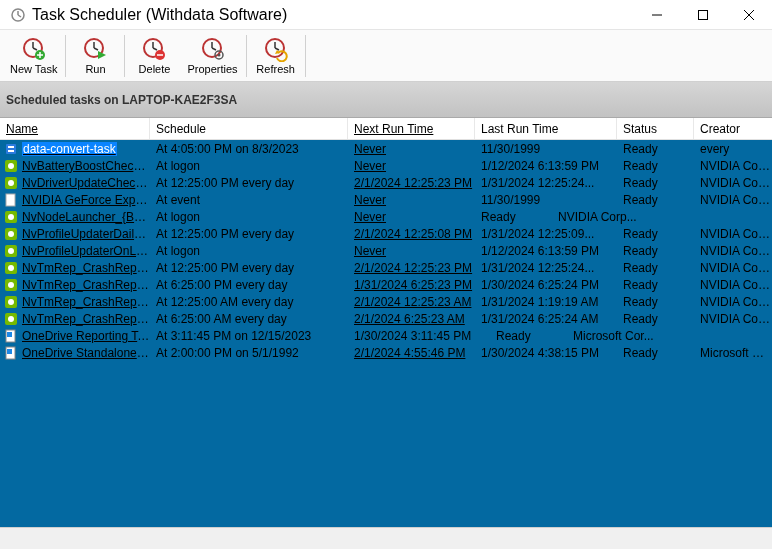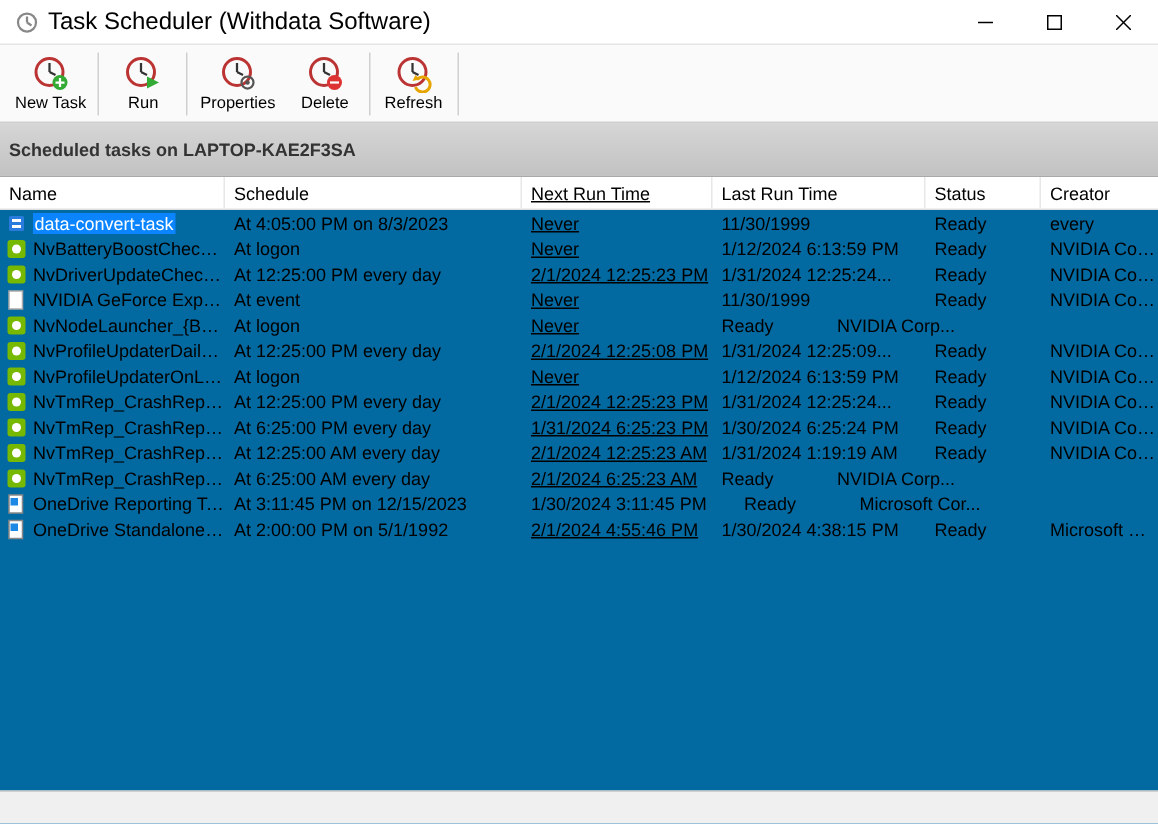--- a/index.html
+++ b/index.html
@@ -19,21 +19,21 @@
   .tool-btn { min-width: 54px; display: flex; flex-direction: column; align-items: center; justify-content: flex-start; font-size: 11px; color: #000; padding: 2px 6px; }
   .tool-btn .ico { width: 26px; height: 26px; display: flex; align-items: center; justify-content: center; margin-bottom: 1px; }
   .tb-sep { width: 1px; height: 42px; background: #d0d0d0; margin: 0 2px; }
 
   
   .banner { height: 36px; background: linear-gradient(#d6d6d6, #c2c2c2); border-bottom: 1px solid #a9a9a9; font-size: 12px; font-weight: bold; color: #333; padding-left: 6px; display: flex; align-items: center; }
 
   
   .thead { height: 22px; display: flex; background: #fff; border-bottom: 1px solid #e0e0e0; }
   .th { border-right: 1px solid #e8e8e8; font-size: 12px; color: #000; padding-left: 6px; display: flex; align-items: center; overflow: hidden; white-space: nowrap; }
-  .col-name { width: 150px; }
+  .col-name { width: 150px; text-decoration: underline; }
   .col-sched { width: 198px; }
   .col-next { width: 127px; text-decoration: underline; }
   .col-last { width: 142px; }
   .col-status { width: 77px; }
   .col-creator { flex: 1; border-right: none; }
 
   
   .tbody { font-size: 12px; background: #0369a1; height: 403px; overflow: hidden; position: relative; }
   .row { height: 17px; display: flex; align-items: center; }
   .cell { overflow: hidden; white-space: nowrap; text-overflow: ellipsis; padding-left: 6px; }
@@ -103,37 +103,37 @@
     </span>
     <span>Run</span>
   </div>
   <div class="tb-sep"></div>
   <div class="tool-btn">
     <span class="ico">
       <svg viewBox="0 0 26 26">
           <circle cx="12" cy="12" r="9" fill="none" stroke="#b33" stroke-width="2"></circle>
           <line x1="12" y1="12" x2="12" y2="6" stroke="#333" stroke-width="1.5"></line>
           <line x1="12" y1="12" x2="16" y2="14" stroke="#333" stroke-width="1.5"></line>
+          <circle cx="19" cy="19" r="5" fill="#d33"></circle>
+          <line x1="16" y1="19" x2="22" y2="19" stroke="#fff" stroke-width="1.5"></line>
+        </svg>
+    </span>
+    <span>Delete</span>
+  </div>
+  <div class="tool-btn">
+    <span class="ico">
+      <svg viewBox="0 0 26 26">
+          <circle cx="12" cy="12" r="9" fill="none" stroke="#b33" stroke-width="2"></circle>
+          <line x1="12" y1="12" x2="12" y2="6" stroke="#333" stroke-width="1.5"></line>
+          <line x1="12" y1="12" x2="16" y2="14" stroke="#333" stroke-width="1.5"></line>
           <circle cx="19" cy="19" r="4" fill="none" stroke="#555" stroke-width="1.5"></circle>
           <circle cx="19" cy="19" r="1.5" fill="#555"></circle>
         </svg>
     </span>
     <span>Properties</span>
-  </div>
-  <div class="tool-btn">
-    <span class="ico">
-      <svg viewBox="0 0 26 26">
-          <circle cx="12" cy="12" r="9" fill="none" stroke="#b33" stroke-width="2"></circle>
-          <line x1="12" y1="12" x2="12" y2="6" stroke="#333" stroke-width="1.5"></line>
-          <line x1="12" y1="12" x2="16" y2="14" stroke="#333" stroke-width="1.5"></line>
-          <circle cx="19" cy="19" r="5" fill="#d33"></circle>
-          <line x1="16" y1="19" x2="22" y2="19" stroke="#fff" stroke-width="1.5"></line>
-        </svg>
-    </span>
-    <span>Delete</span>
   </div>
   <div class="tb-sep"></div>
   <div class="tool-btn">
     <span class="ico">
       <svg viewBox="0 0 26 26">
           <circle cx="12" cy="12" r="9" fill="none" stroke="#b33" stroke-width="2"></circle>
           <line x1="12" y1="12" x2="12" y2="6" stroke="#333" stroke-width="1.5"></line>
           <line x1="12" y1="12" x2="16" y2="14" stroke="#333" stroke-width="1.5"></line>
           <path d="M15 17 A5 5 0 1 1 14 22" fill="none" stroke="#e6a500" stroke-width="2"></path>
           <polygon points="14,14 17,17 12,18" fill="#e6a500"></polygon>
@@ -322,20 +322,21 @@
         <span class="row-icon">
           <svg viewBox="0 0 14 14">
             <rect x="1" y="1" width="12" height="12" rx="2" fill="#76b900"></rect>
             <circle cx="7" cy="7" r="3" fill="#fff"></circle>
           </svg>
         </span>
         <span class="name-text">NvTmRep_CrashReport...</span>
       </div>
       <div class="cell col-sched">At 6:25:00 AM every day</div>
       <div class="cell col-next">2/1/2024 6:25:23 AM</div>
+      <div class="cell col-last">1/31/2024 6:25:24 AM</div>
       <div class="cell col-status">Ready</div>
       <div class="cell col-creator">NVIDIA Corp...</div>
     </div>
     <div class="row">
       <div class="cell col-name">
         <span class="row-icon">
           <svg viewBox="0 0 14 14">
             <rect x="2" y="1" width="9" height="12" fill="#fff" stroke="#888"></rect>
             <rect x="3" y="3" width="5" height="5" fill="#1e88e5"></rect>
           </svg>

